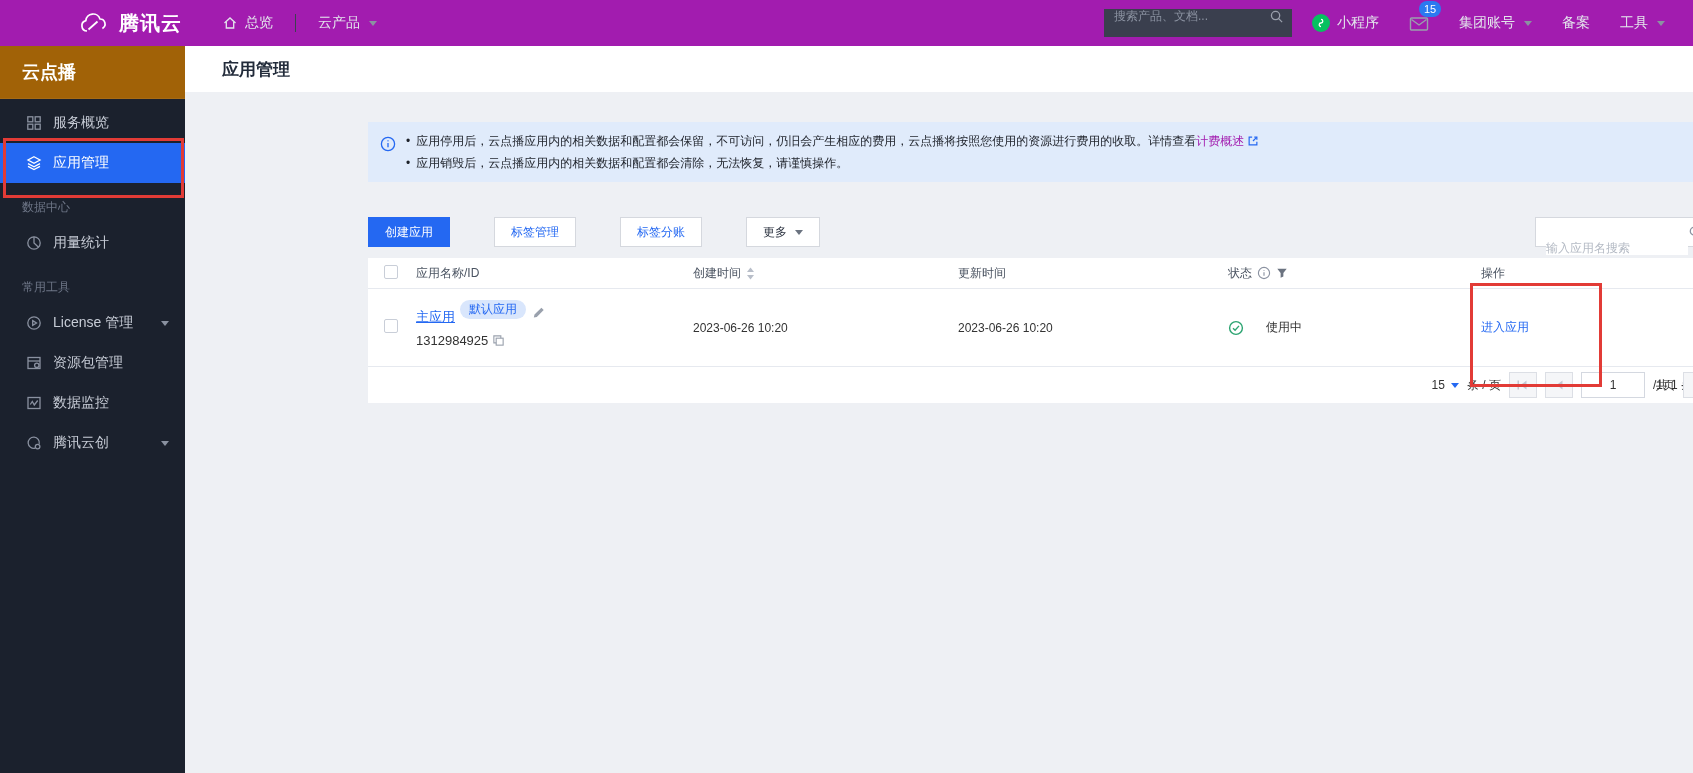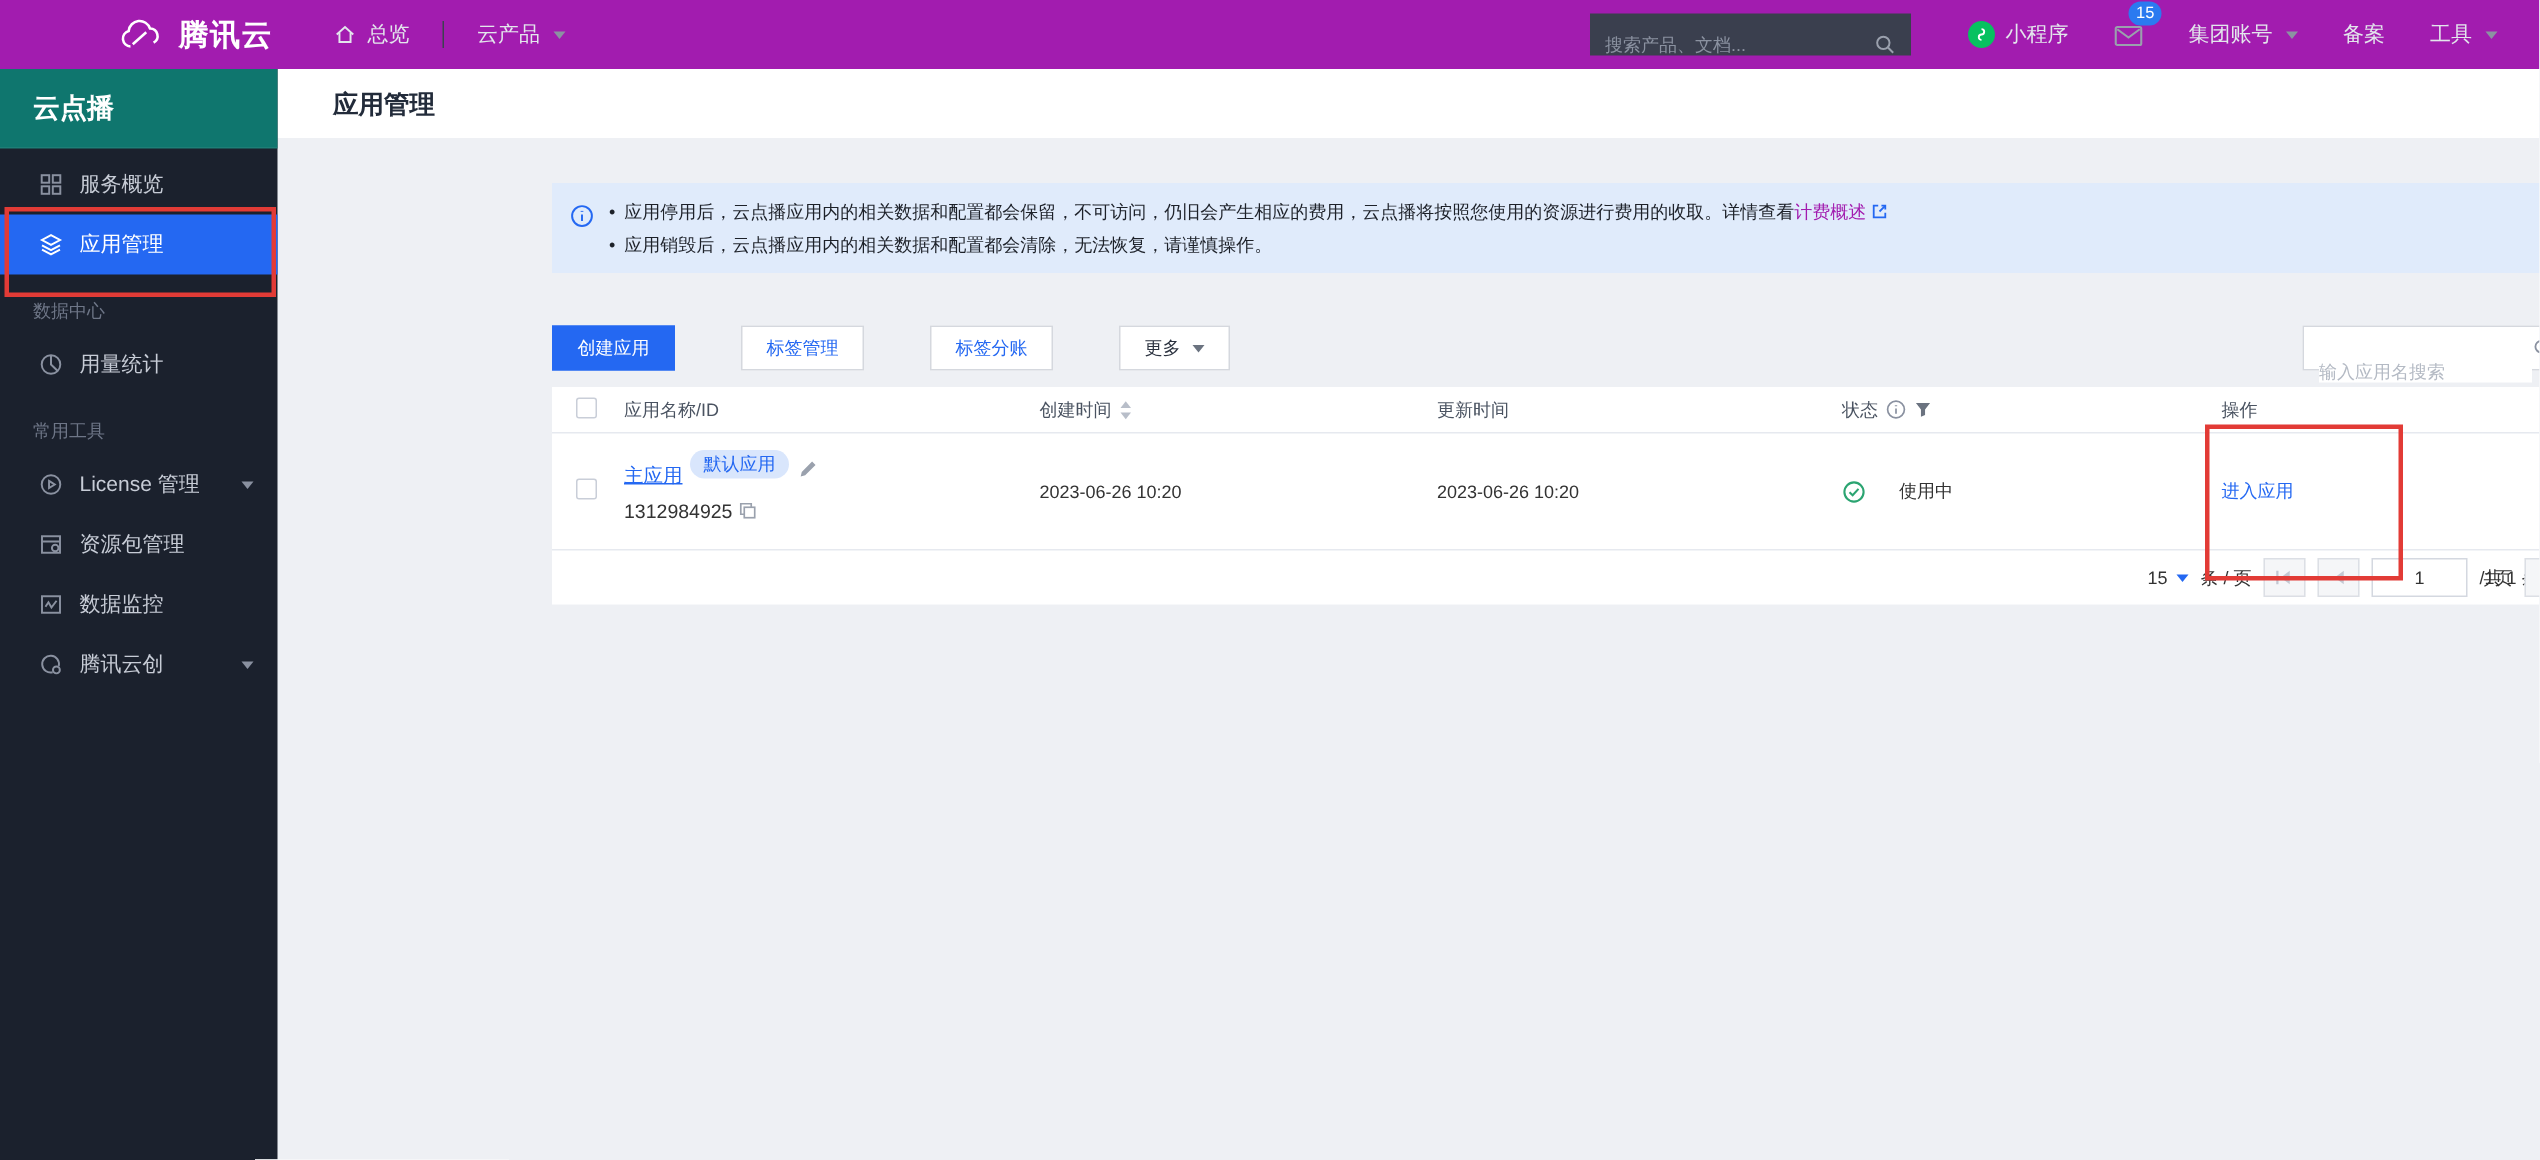--- a/index.html
+++ b/index.html
@@ -8,38 +8,38 @@
   .canvas { position:relative; width:1693px; height:773px; background:#eef0f4; overflow:hidden; }
 
   
   .topnav { position:absolute; top:0; left:0; width:1693px; height:46px; background:#a21caf;
             display:flex; align-items:center; padding:0 28px 0 80px; z-index:20; }
   .brand { display:flex; align-items:center; gap:9px; margin-right:40px; }
   .brand-name { color:#fff; font-size:20px; font-weight:bold; letter-spacing:1px; }
   .tn-item { display:flex; align-items:center; gap:7px; color:#e3e6ec; font-size:14px; cursor:pointer; }
   .tn-sep { width:1px; height:18px; background:#3c414f; margin:0 22px; }
   .tn-spacer { flex:1; }
-  .tn-search { width:214px; height:28px; background:#3a3f4e; display:flex; align-items:flex-end;
-               padding:0 10px; margin-right:38px; }
+  .tn-search { width:188px; height:28px; background:#3a3f4e; display:flex; align-items:flex-start;
+               padding:0 10px; margin-right:20px; }
   .tn-search input { flex:1; background:transparent; border:0; outline:none; color:#cfd3db;
                      font-size:12px; font-family:inherit; }
   .tn-search input::placeholder { color:#8b92a1; }
   .tn-right { display:flex; align-items:center; gap:30px; }
   .mp-icon { width:18px; height:18px; border-radius:50%; background:#07c160; display:inline-flex;
              align-items:center; justify-content:center; }
   .mail-wrap { position:relative; display:flex; align-items:flex-end; }
   .mail-badge { position:absolute; top:-14px; left:10px; background:#2b7af0; color:#fff; font-size:11px;
                 line-height:16px; padding:0 5px; border-radius:9px; }
   .caret-d { width:0; height:0; border-left:4px solid transparent; border-right:4px solid transparent;
              border-top:5px solid #8b92a1; display:inline-block; margin-left:2px; }
 
   
   .sidebar { position:absolute; top:46px; left:0; width:185px; height:727px; background:#1b212d; z-index:10; }
   .sb-title { height:53px; display:flex; align-items:center; padding-left:22px; color:#fff;
-              font-size:18px; font-weight:bold; background:#0f766e;
+              font-size:18px; font-weight:bold; background:#a16207;
               border-bottom:1px solid rgba(255,255,255,.06); }
   .sb-nav { padding-top:4px; }
   .sb-item { height:40px; display:flex; align-items:center; padding-left:26px; gap:11px;
              color:#c7ccd6; font-size:14px; cursor:pointer; position:relative; }
   .sb-item .sb-ic { color:#8a91a0; display:inline-flex; }
   .sb-item.selected { background:#2468f2; color:#fff; }
   .sb-item.selected .sb-ic { color:#fff; }
   .sb-section { height:32px; margin-top:8px; display:flex; align-items:center; padding-left:22px;
                 color:#6e7687; font-size:12px; }
   .sb-chev { position:absolute; right:16px; width:0; height:0; border-left:4px solid transparent;

